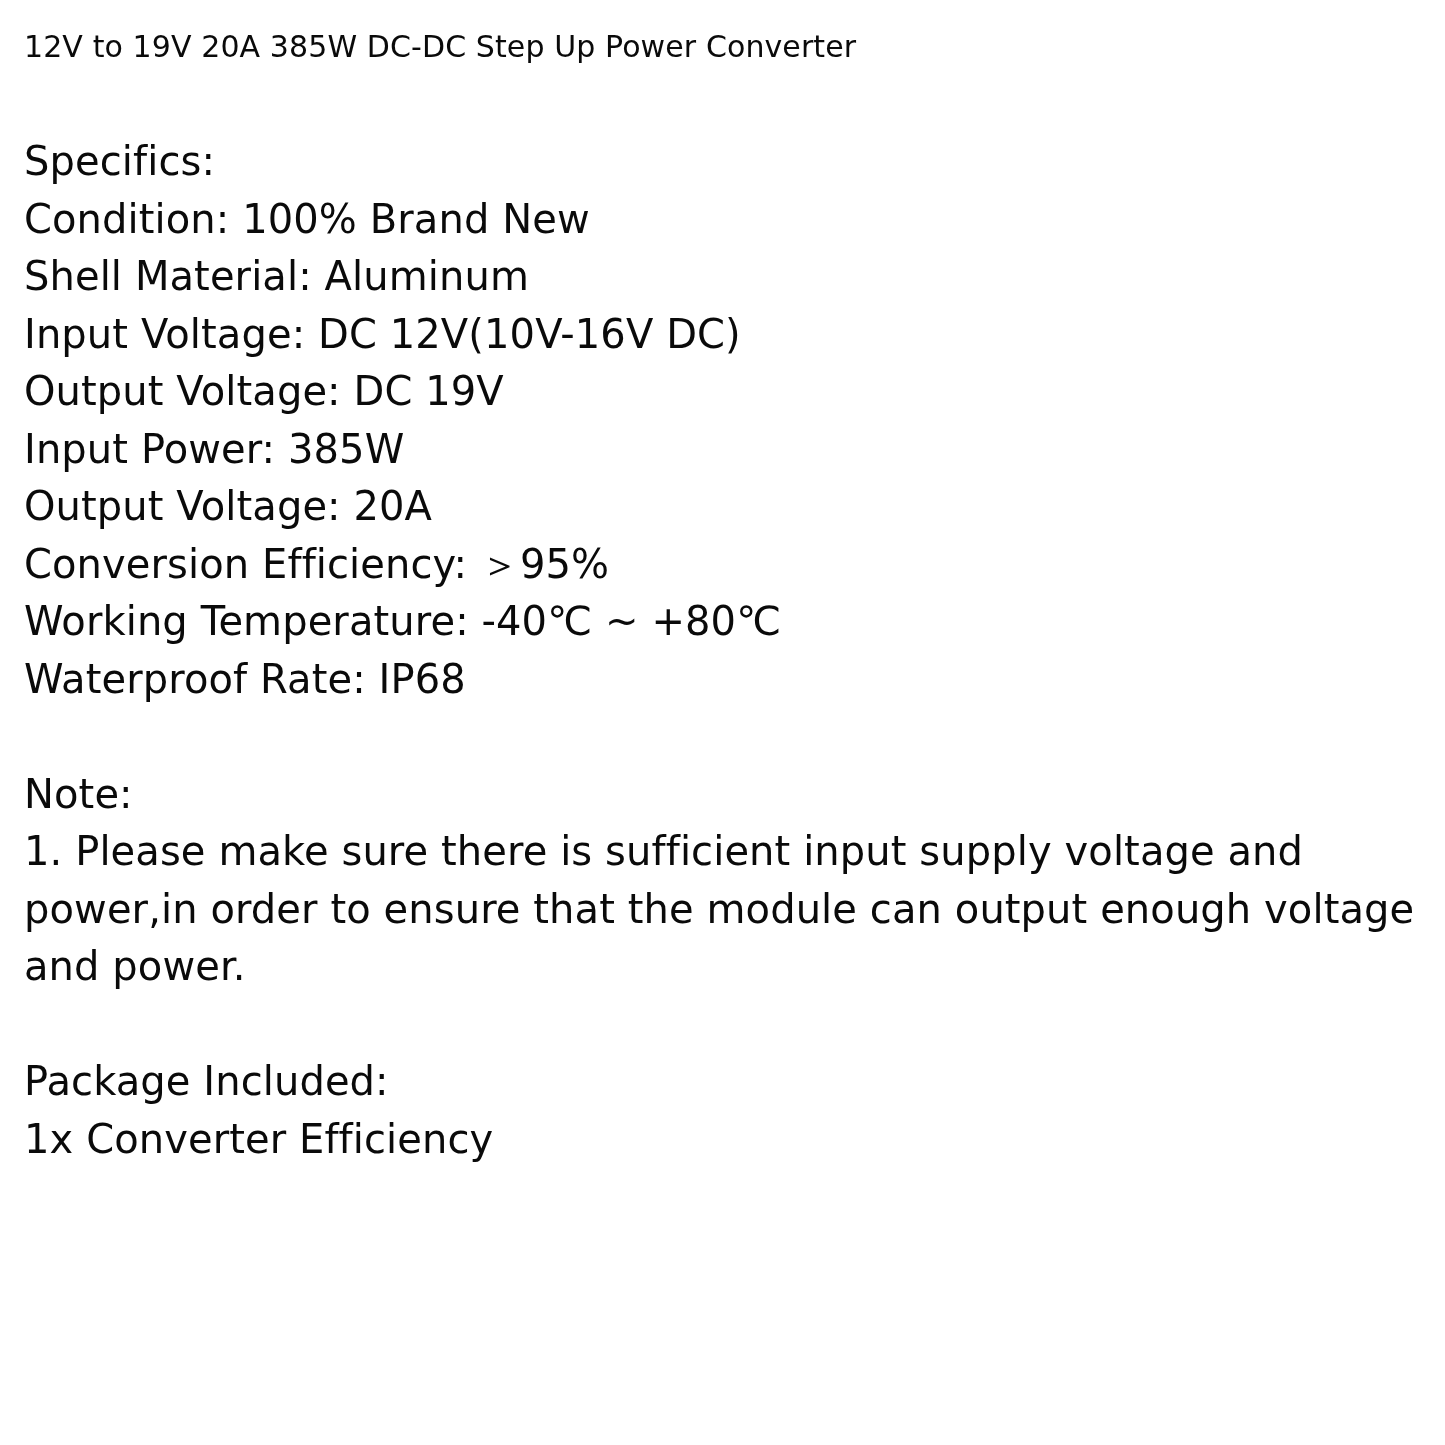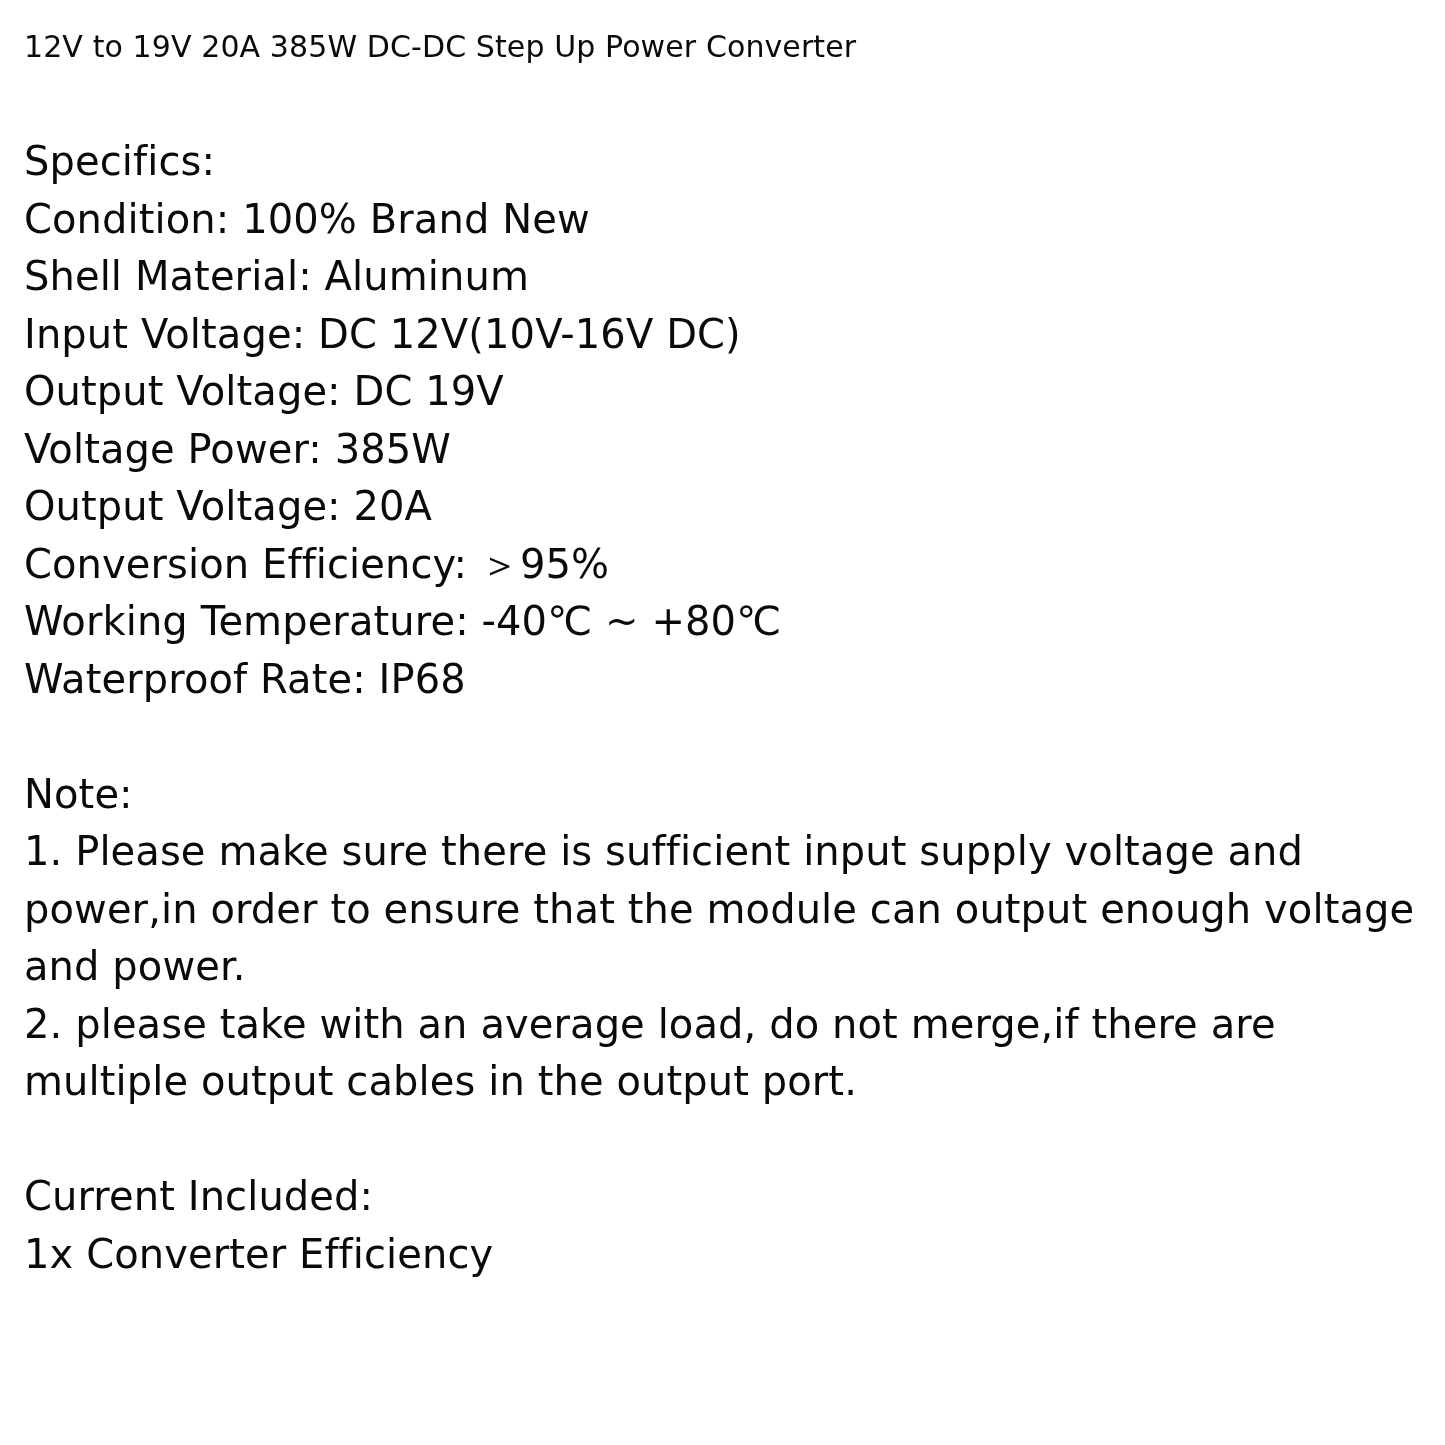--- a/index.html
+++ b/index.html
@@ -47,30 +47,29 @@
 
   <div class="title">12V to 19V 20A 385W DC-DC  Step Up Power Converter</div>
 
   <div class="gap"></div>
 
   <div class="line">Specifics:</div>
   <div class="line">Condition: 100% Brand New</div>
   <div class="line">Shell Material: Aluminum</div>
   <div class="line">Input Voltage: DC 12V(10V-16V DC)</div>
   <div class="line">Output Voltage: DC 19V</div>
-  <div class="line">Voltage Power: 385W</div>
+  <div class="line">Input Power: 385W</div>
   <div class="line">Output Voltage: 20A</div>
   <div class="line">Conversion Efficiency: ＞95%</div>
   <div class="line">Working Temperature: -40℃ ~ +80℃</div>
   <div class="line">Waterproof Rate: IP68</div>
 
   <div class="gap"></div>
 
   <div class="line">Note:</div>
   <div class="para">1. Please make sure there is sufficient input supply voltage and power,in order to ensure that the module can output enough voltage and power.</div>
-  <div class="para">2. please take with an average load, do not merge,if there are multiple output cables in the output port.</div>
 
   <div class="gap"></div>
 
-  <div class="line">Current Included:</div>
+  <div class="line">Package Included:</div>
   <div class="line">1x Converter Efficiency</div>
 
 </div>
 
 </body></html>

